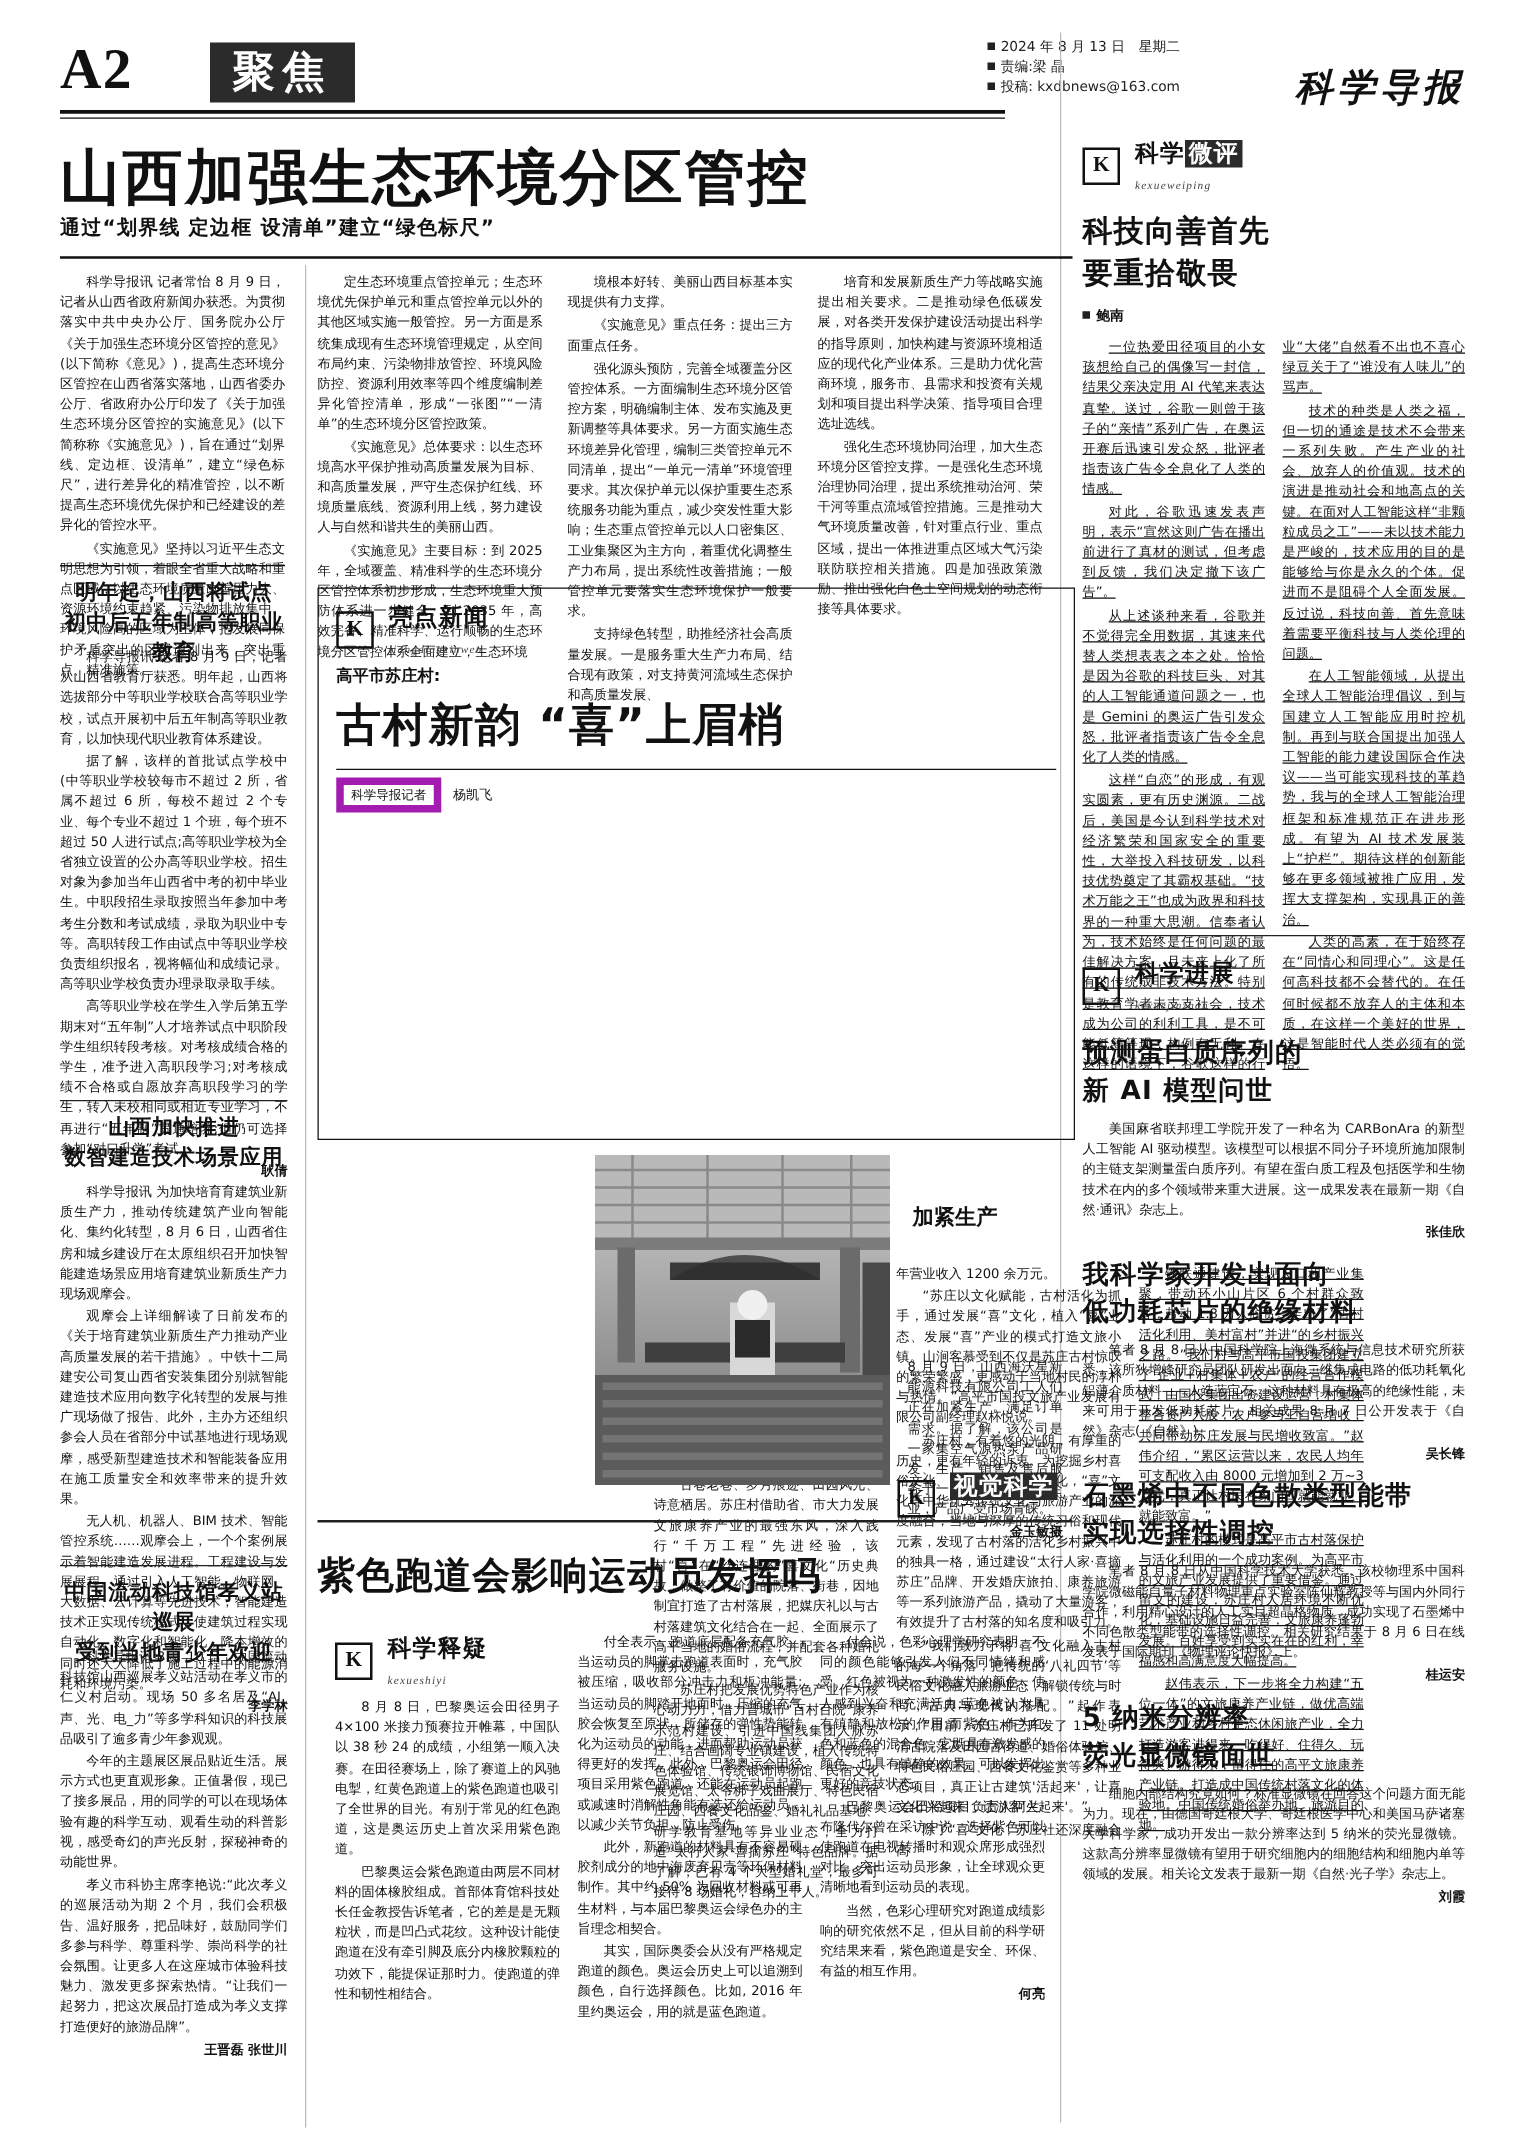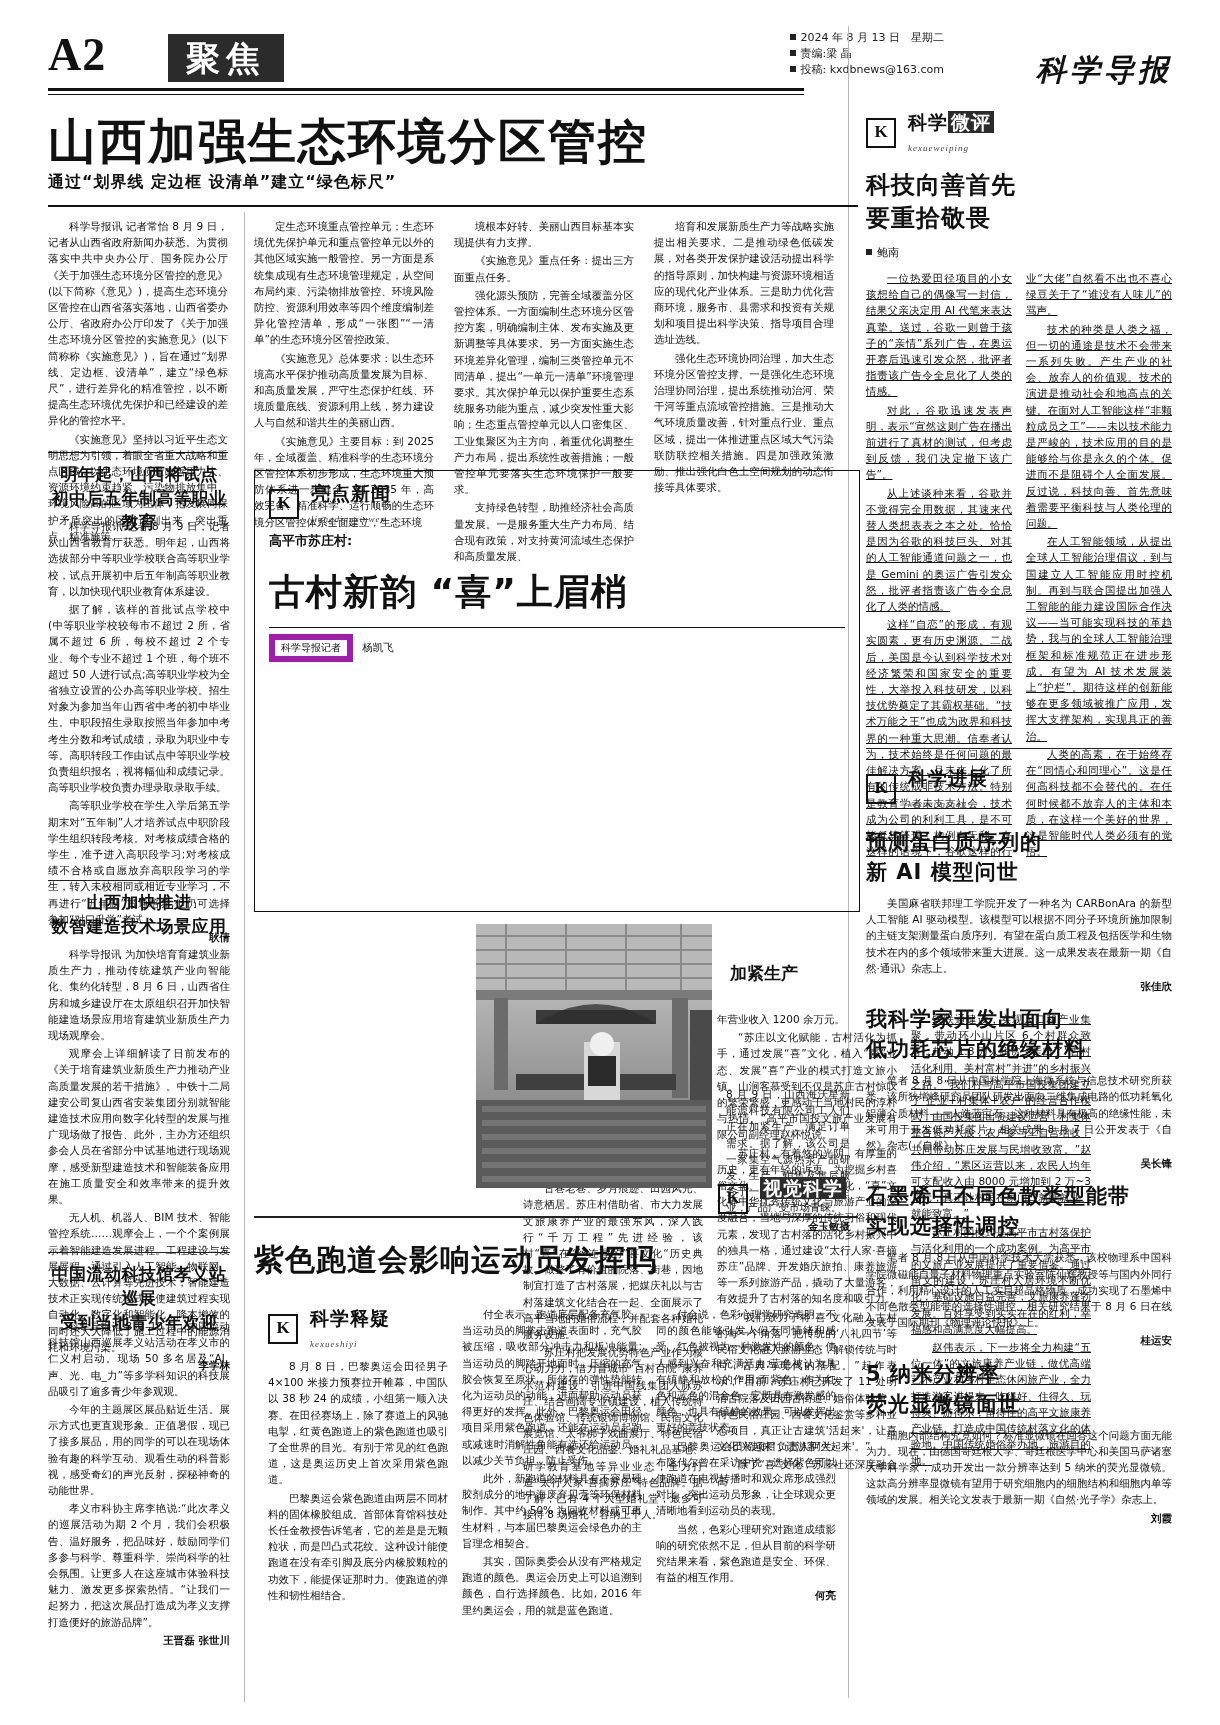--- a/index.html
+++ b/index.html
@@ -49,29 +49,29 @@
          font-size:17px;font-weight:bold;font-family:"Liberation Serif",serif;vertical-align:middle;}
   .ktitle{display:inline-block;vertical-align:middle;margin-left:7px;}
   .ktitle .cn{font-size:19px;font-weight:bold;letter-spacing:1px;}
   .ktitle .cn .hl{background:#2b2b2b;color:#fff;padding:0 3px;}
   .ktitle .py{font-size:9px;color:#444;font-family:"Liberation Serif",serif;font-style:italic;letter-spacing:1px;}
 
   
   .feature{position:absolute;left:254px;top:470px;width:604px;height:440px;border:1px solid #111;}
   .feature-inner{position:absolute;left:14px;top:10px;right:14px;}
   .feat-kicker{font-size:13px;font-weight:bold;margin-top:6px;}
-  .feat-title{font-size:36px;font-weight:bold;letter-spacing:1px;margin-top:18px;}
+  .feat-title{font-size:36px;font-weight:bold;letter-spacing:1px;margin-top:6px;}
   .feat-rule{height:1px;background:#111;margin-top:10px;}
   .feat-author{font-size:10.5px;margin-top:6px;}
   .tagbox{display:inline-block;border:6px solid #a21caf;padding:1px 6px;font-size:10px;margin-right:6px;}
 
   
   .rail{position:absolute;left:866px;top:110px;width:306px;}
   .rail-title{font-size:24px;font-weight:bold;line-height:33px;letter-spacing:1px;}
-  .rail-sub{font-size:11px;font-weight:normal;margin-top:10px;}
+  .rail-sub{font-size:11px;font-weight:bold;margin-top:10px;}
 
   
   .bottom-head{position:absolute;left:254px;top:1240px;width:604px;font-size:30px;font-weight:bold;letter-spacing:1px;}
 </style>
 </head>
 <body>
 
 <div class="page">
 
   <div class="masthead">

